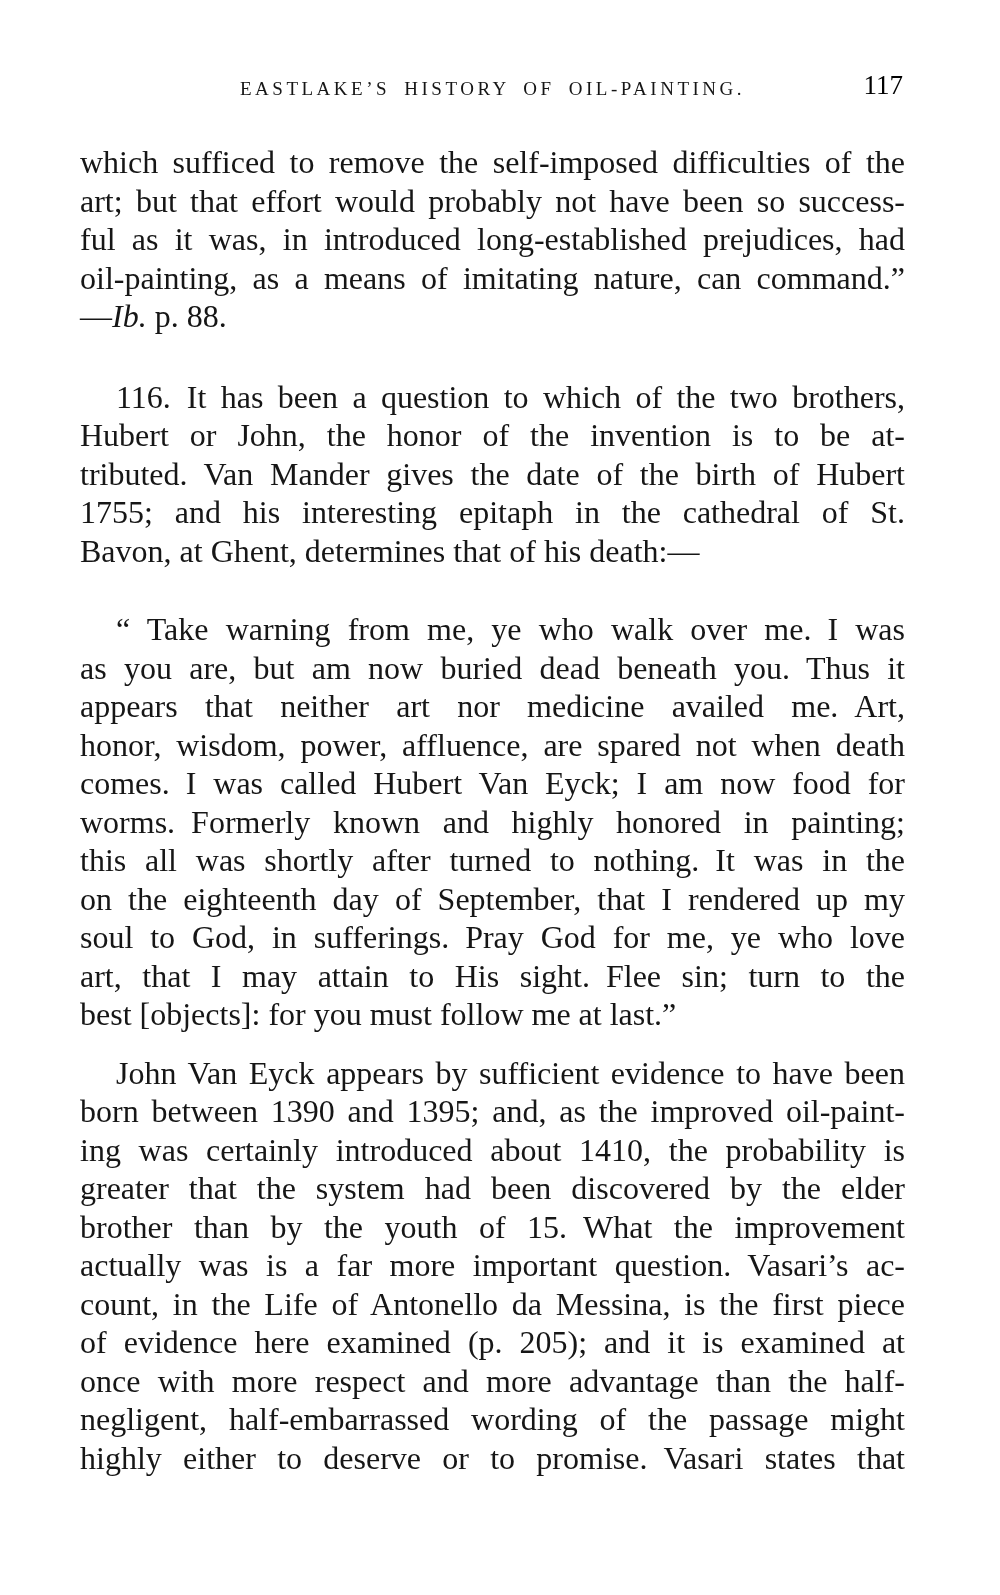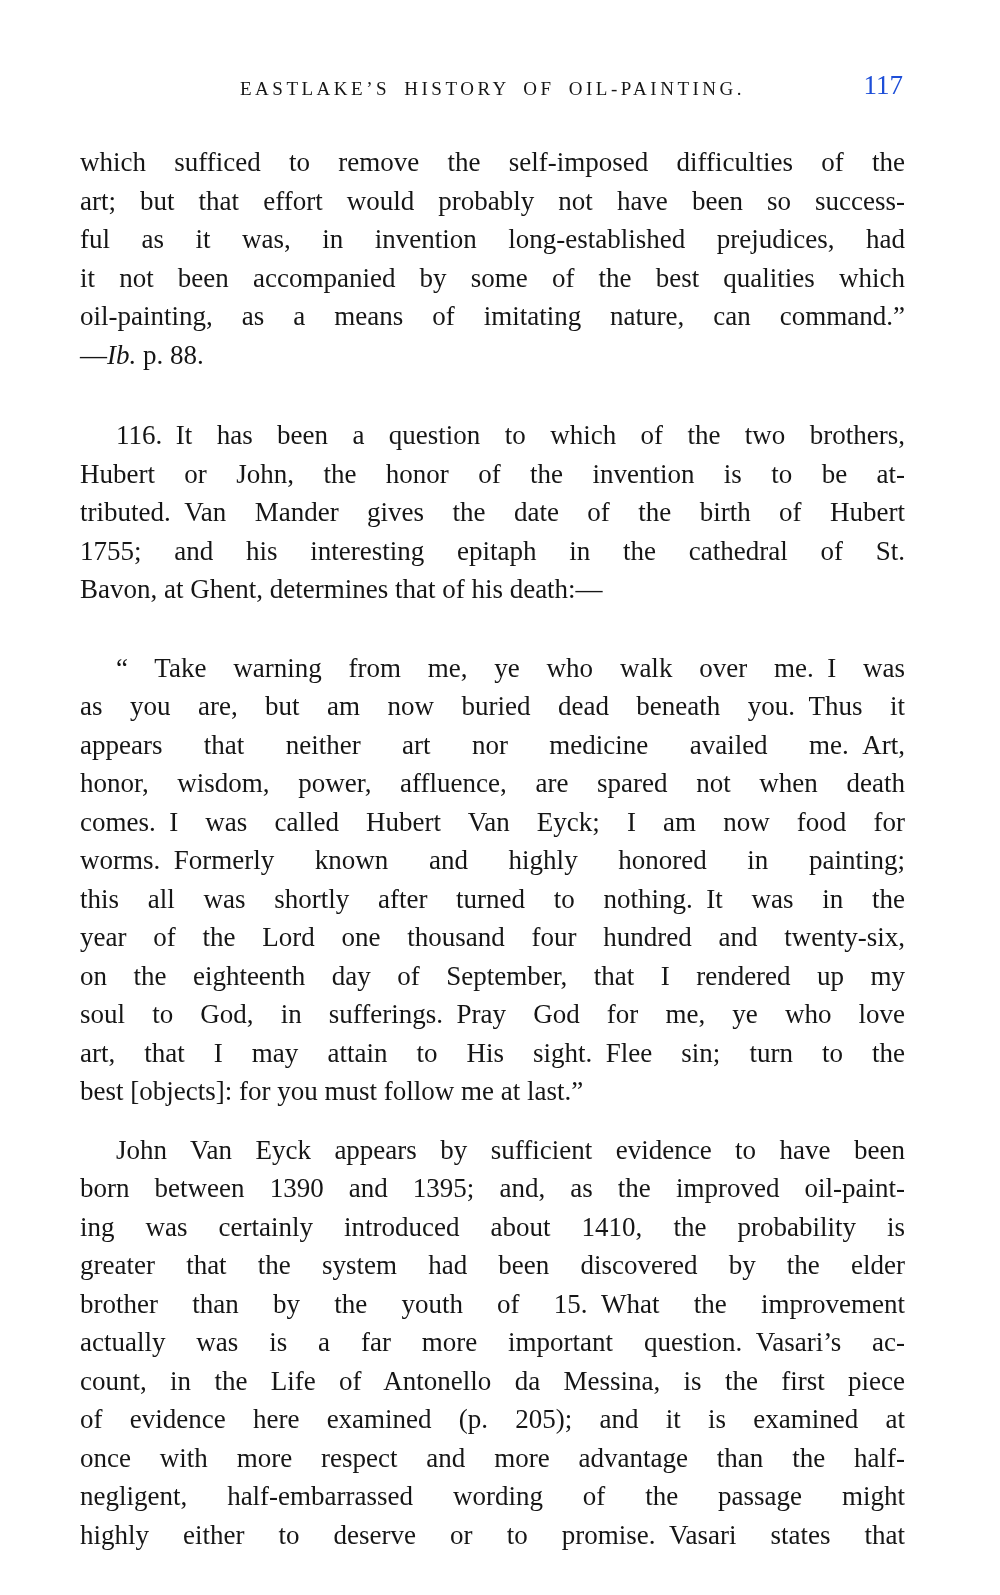--- a/index.html
+++ b/index.html
@@ -35,27 +35,27 @@
     font-variant: small-caps;
     text-transform: uppercase;
     color: #161616;
   }
   .page-number {
     position: absolute;
     right: 2px;
     top: -4px;
     font-size: 27px;
     line-height: 28px;
-    color: #1d4ed8;
+    color: #000000;
   }
   .body-text {
     width: 825px;
   }
   .paragraph {
-    font-size: 27px;
+    font-size: 32px;
     line-height: 38.5px;
     color: #161616;
   }
   .paragraph[data-name="para-quote-continuation"] { margin-top: 40px; }
   .paragraph[data-name="para-section-116"]       { margin-top: 42px; }
   .paragraph[data-name="para-epitaph"]           { margin-top: 40px; }
   .paragraph[data-name="para-john-van-eyck"]     { margin-top: 20px; }
   .line {
     white-space: normal;
   }
@@ -77,41 +77,39 @@
 <div class="page" data-name="book-page">
   <div class="page-header" data-name="page-header">
     <div class="running-head" data-name="running-head">EASTLAKE’S HISTORY OF OIL-PAINTING.</div>
     <div class="page-number" data-name="page-number">117</div>
   </div>
 
   <div class="body-text" data-name="body-text">
       <div class="paragraph" data-name="para-quote-continuation">
         <div class="line just" data-name="text-line"><span data-name="text-run">which sufficed to remove the self-imposed difficulties of the</span></div>
         <div class="line just" data-name="text-line"><span data-name="text-run">art; but that effort would probably not have been so success-</span></div>
-        <div class="line just" data-name="text-line"><span data-name="text-run">ful as it was, in invention long-established prejudices, had</span></div>
-        <div class="line just" data-name="text-line"><span data-name="text-run">it not been accompanied by some of the best qualities which</span></div>
+        <div class="line just" data-name="text-line"><span data-name="text-run">ful as it was, in introduced long-established prejudices, had</span></div>
         <div class="line just" data-name="text-line"><span data-name="text-run">oil-painting, as a means of imitating nature, can command.”</span></div>
         <div class="line" data-name="text-line"><span data-name="text-run">—</span><span class="italic" data-name="italic-text-run">Ib.</span><span data-name="text-run"> p. 88.</span></div>
       </div>
       <div class="paragraph" data-name="para-section-116">
         <div class="line just first-indent" data-name="text-line"><span data-name="text-run">116. It has been a question to which of the two brothers,</span></div>
         <div class="line just" data-name="text-line"><span data-name="text-run">Hubert or John, the honor of the invention is to be at-</span></div>
         <div class="line just" data-name="text-line"><span data-name="text-run">tributed. Van Mander gives the date of the birth of Hubert</span></div>
         <div class="line just" data-name="text-line"><span data-name="text-run">1755; and his interesting epitaph in the cathedral of St.</span></div>
         <div class="line" data-name="text-line"><span data-name="text-run">Bavon, at Ghent, determines that of his death:—</span></div>
       </div>
       <div class="paragraph" data-name="para-epitaph">
         <div class="line just first-indent" data-name="text-line"><span data-name="text-run">“ Take warning from me, ye who walk over me. I was</span></div>
         <div class="line just" data-name="text-line"><span data-name="text-run">as you are, but am now buried dead beneath you. Thus it</span></div>
         <div class="line just" data-name="text-line"><span data-name="text-run">appears that neither art nor medicine availed me. Art,</span></div>
         <div class="line just" data-name="text-line"><span data-name="text-run">honor, wisdom, power, affluence, are spared not when death</span></div>
         <div class="line just" data-name="text-line"><span data-name="text-run">comes. I was called Hubert Van Eyck; I am now food for</span></div>
         <div class="line just" data-name="text-line"><span data-name="text-run">worms. Formerly known and highly honored in painting;</span></div>
         <div class="line just" data-name="text-line"><span data-name="text-run">this all was shortly after turned to nothing. It was in the</span></div>
-        <div class="line just" data-name="text-line"><span data-name="text-run">year of the Lord one thousand four hundred and twenty-six,</span></div>
         <div class="line just" data-name="text-line"><span data-name="text-run">on the eighteenth day of September, that I rendered up my</span></div>
         <div class="line just" data-name="text-line"><span data-name="text-run">soul to God, in sufferings. Pray God for me, ye who love</span></div>
         <div class="line just" data-name="text-line"><span data-name="text-run">art, that I may attain to His sight. Flee sin; turn to the</span></div>
         <div class="line" data-name="text-line"><span data-name="text-run">best [objects]: for you must follow me at last.”</span></div>
       </div>
       <div class="paragraph" data-name="para-john-van-eyck">
         <div class="line just first-indent" data-name="text-line"><span data-name="text-run">John Van Eyck appears by sufficient evidence to have been</span></div>
         <div class="line just" data-name="text-line"><span data-name="text-run">born between 1390 and 1395; and, as the improved oil-paint-</span></div>
         <div class="line just" data-name="text-line"><span data-name="text-run">ing was certainly introduced about 1410, the probability is</span></div>
         <div class="line just" data-name="text-line"><span data-name="text-run">greater that the system had been discovered by the elder</span></div>

